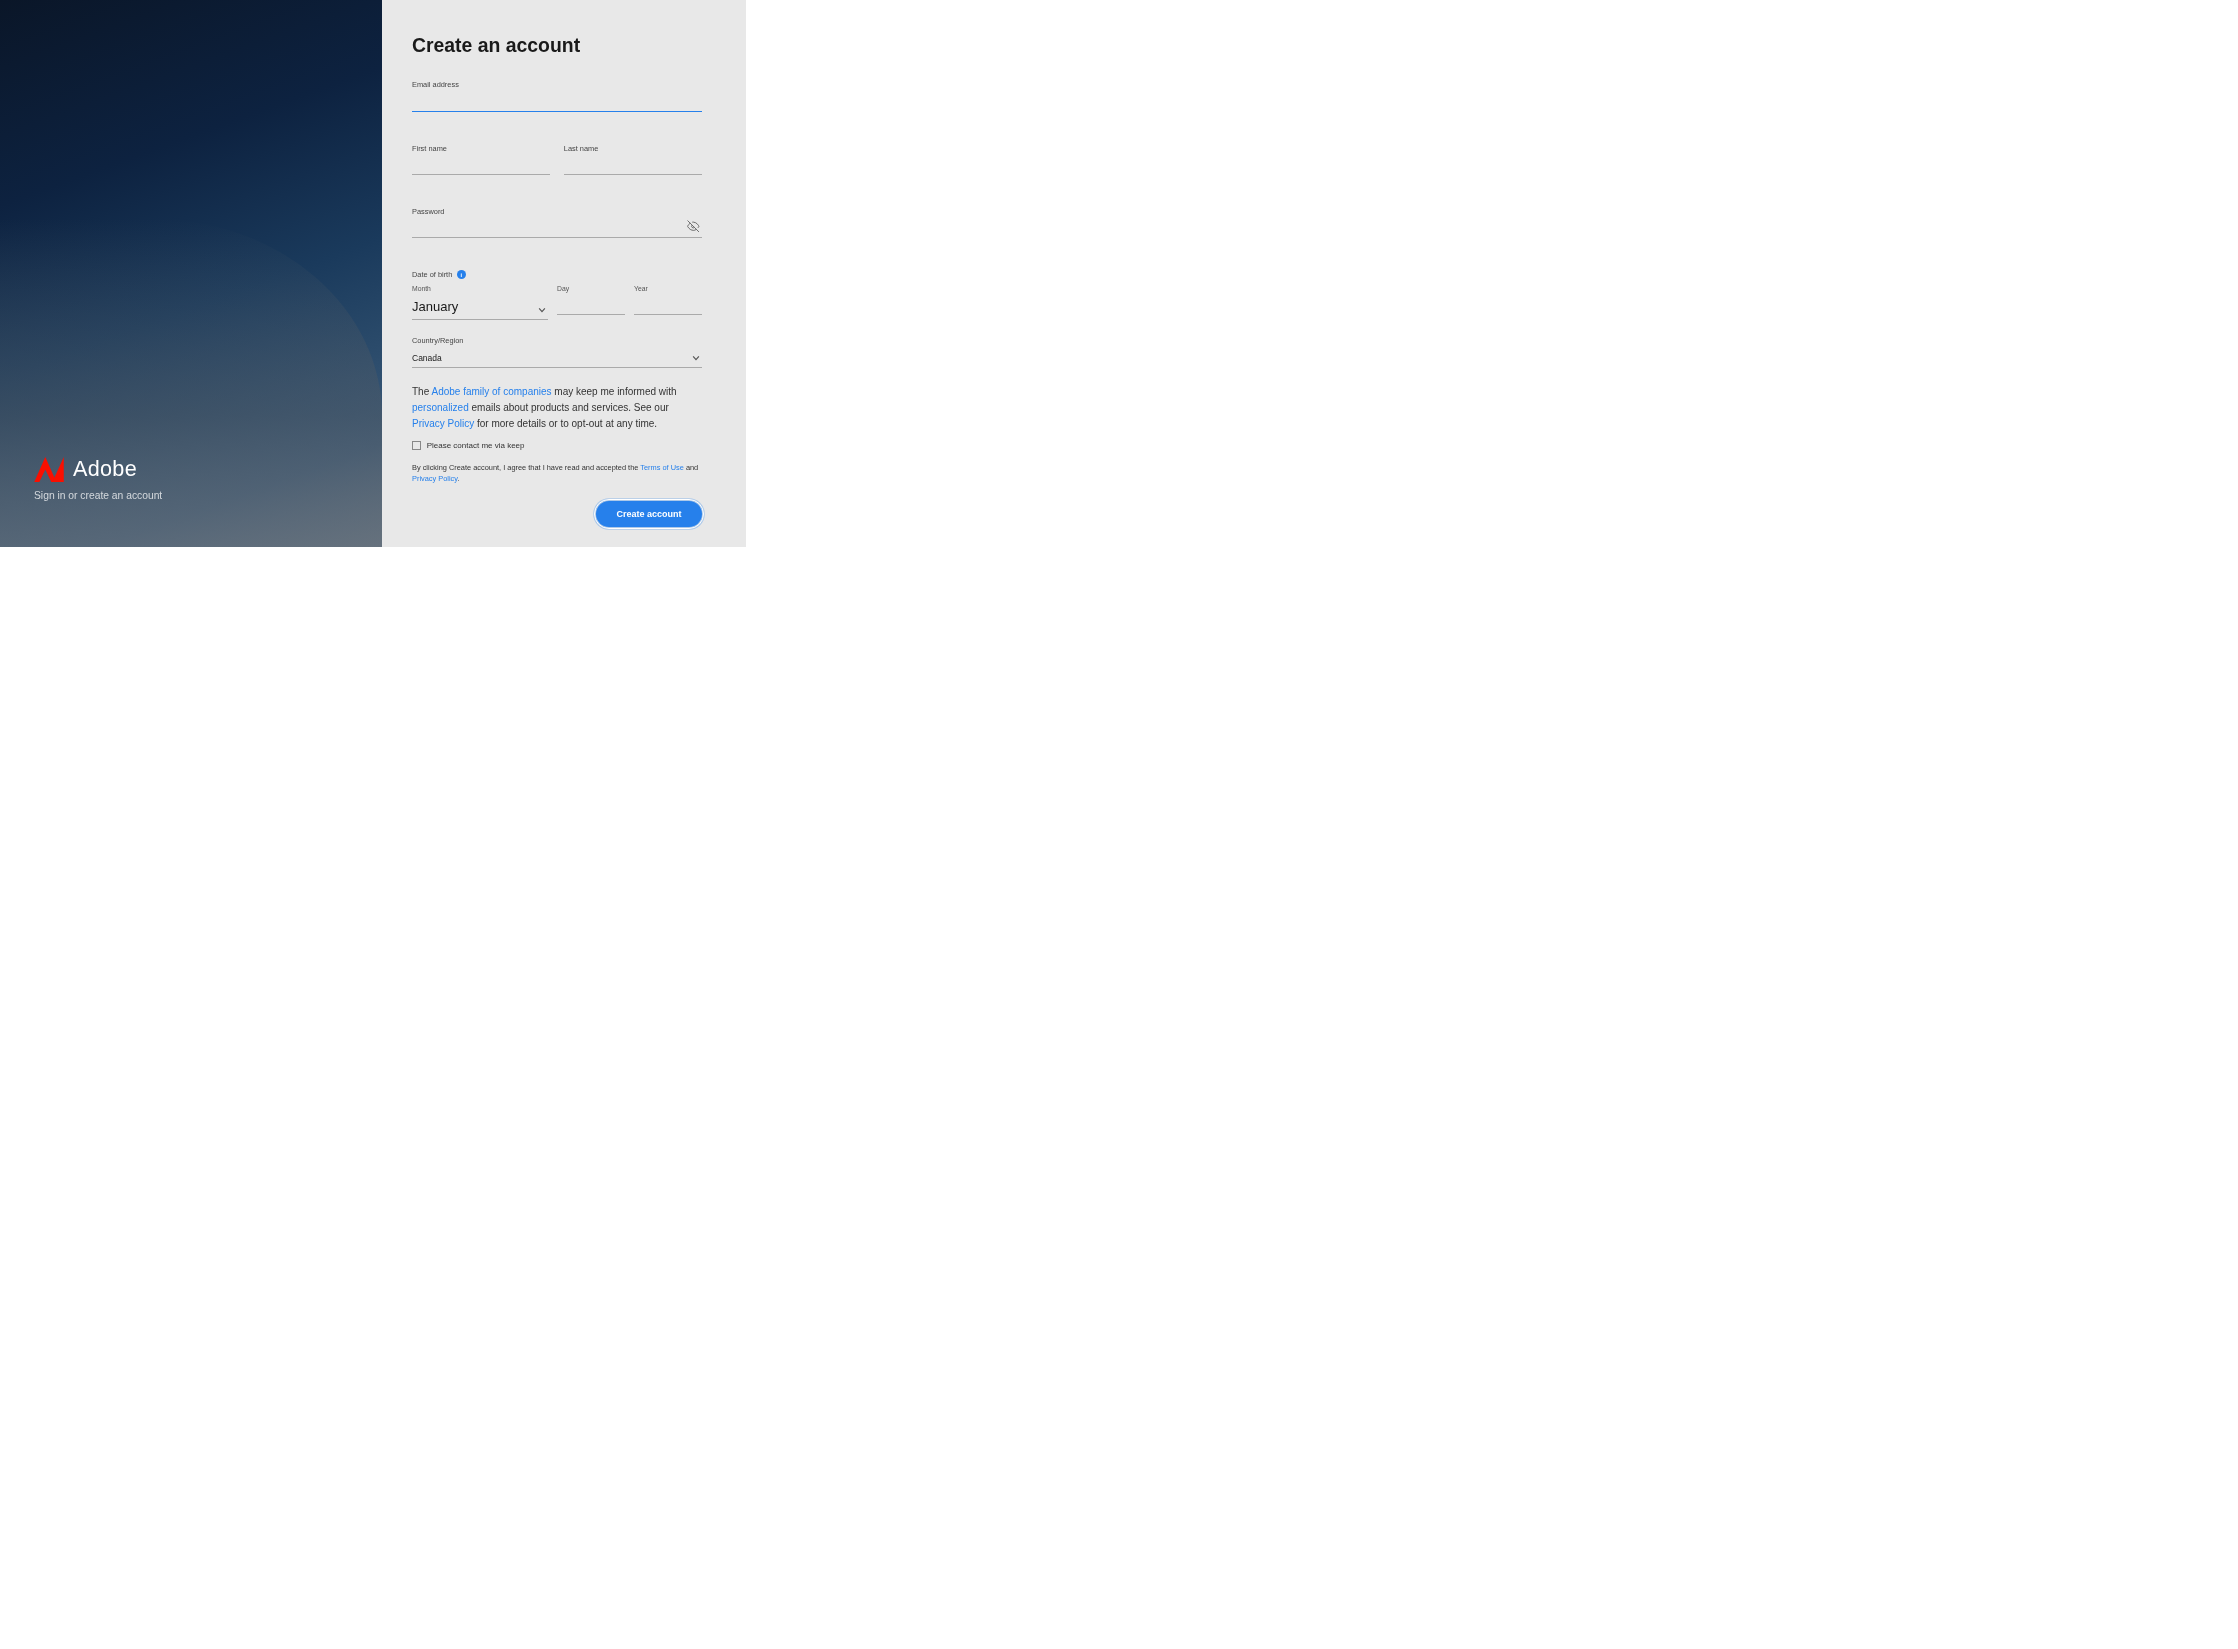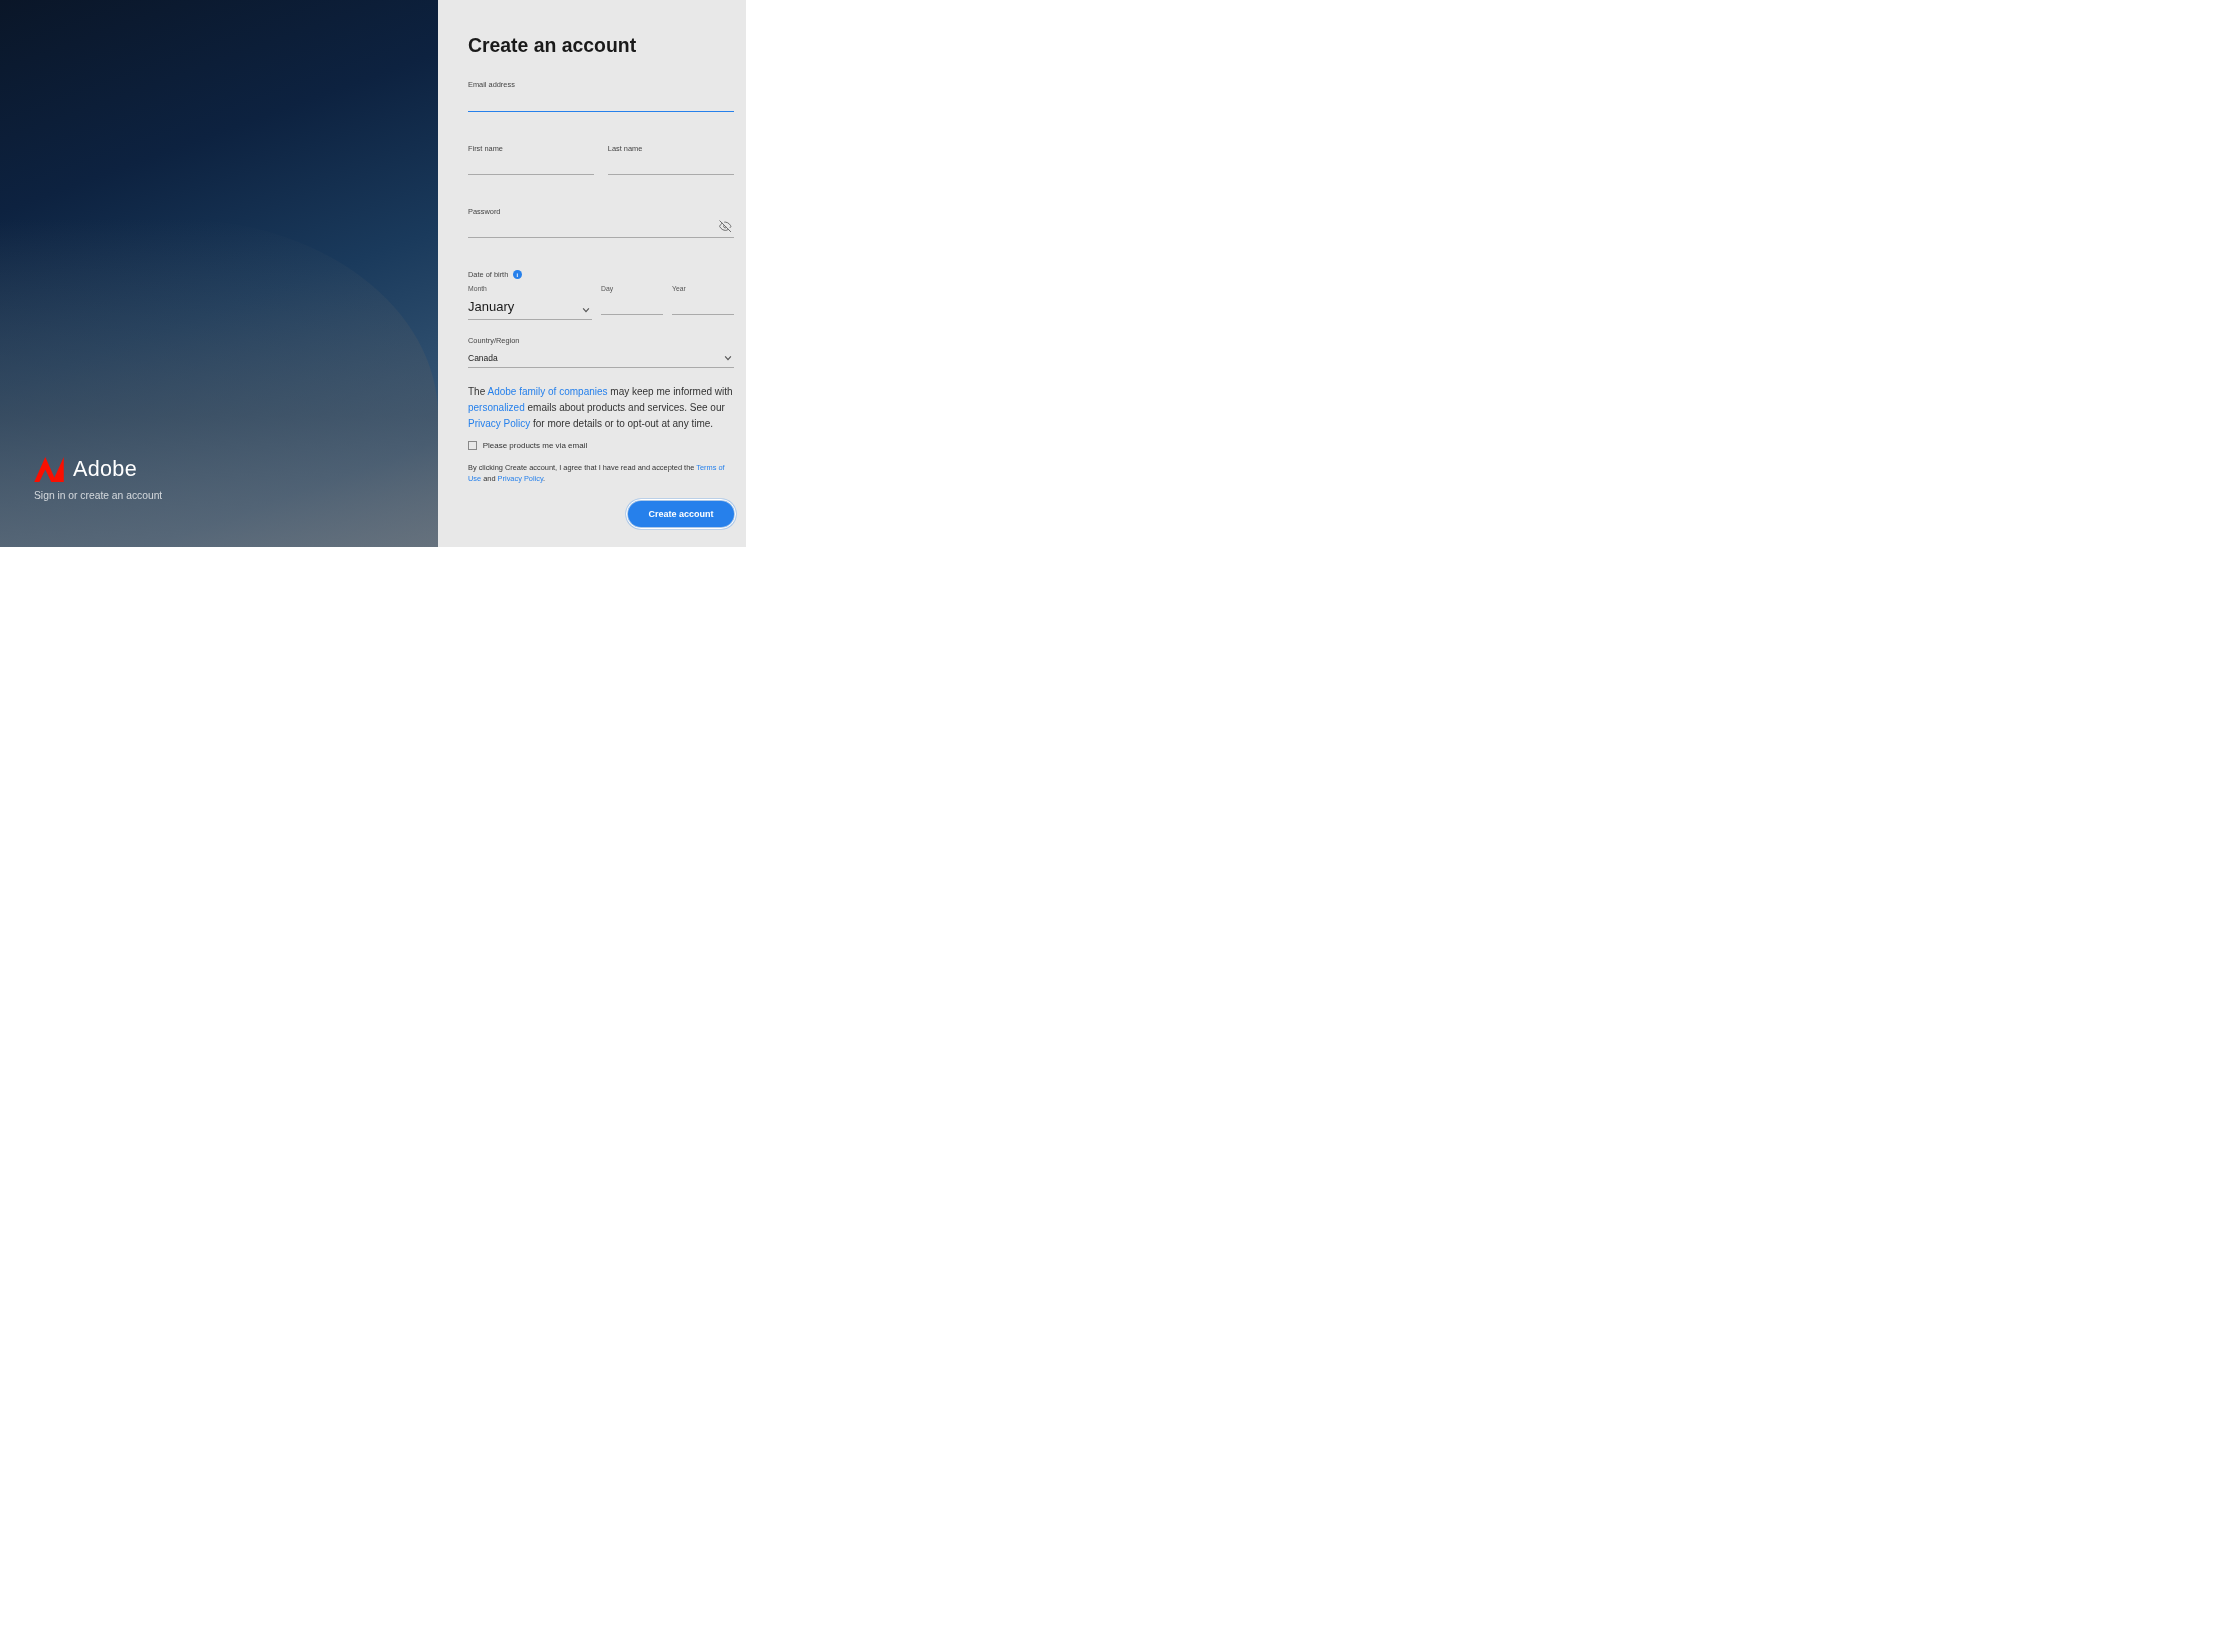--- a/index.html
+++ b/index.html
@@ -59,24 +59,24 @@
     }
 
     .adobe-tagline {
       font-size: 10.3px;
       color: rgba(255,255,255,0.75);
       font-weight: 300;
     }
 
     
     .right-panel {
-      width: 308px;
+      width: 364px;
       background: #e8e8e8;
       overflow-y: auto;
-      padding: 34px 12px 23px 30px;
+      padding: 34px 44px 23px 30px;
       display: flex;
       flex-direction: column;
     }
 
     .form-title {
       font-size: 19.4px;
       font-weight: 700;
       color: #1a1a1a;
       margin-bottom: 23px;
       line-height: 1.2;
@@ -427,21 +427,21 @@
       </svg>
     </div>
   </div>
 
   <p class="consent-text">
     <span>The </span><a href="#">Adobe family of companies</a><span> may keep me informed with </span><a href="#">personalized</a><span> emails about products and services. See our </span><a href="#">Privacy Policy</a><span> for more details or to opt-out at any time.</span>
   </p>
 
   <div class="checkbox-row">
     <input class="checkbox-input" type="checkbox" style="">
-    <label class="checkbox-label">Please products me via email</label>
+    <label class="checkbox-label">Please contact me via keep</label>
   </div>
 
   <p class="terms-text">
     <span>By clicking Create account, I agree that I have read and accepted the </span><a href="#">Terms of Use</a><span> and </span><a href="#">Privacy Policy</a><span>.</span>
   </p>
 
   <div class="create-btn-wrapper">
     <button class="create-btn">Create account</button>
   </div>
 

